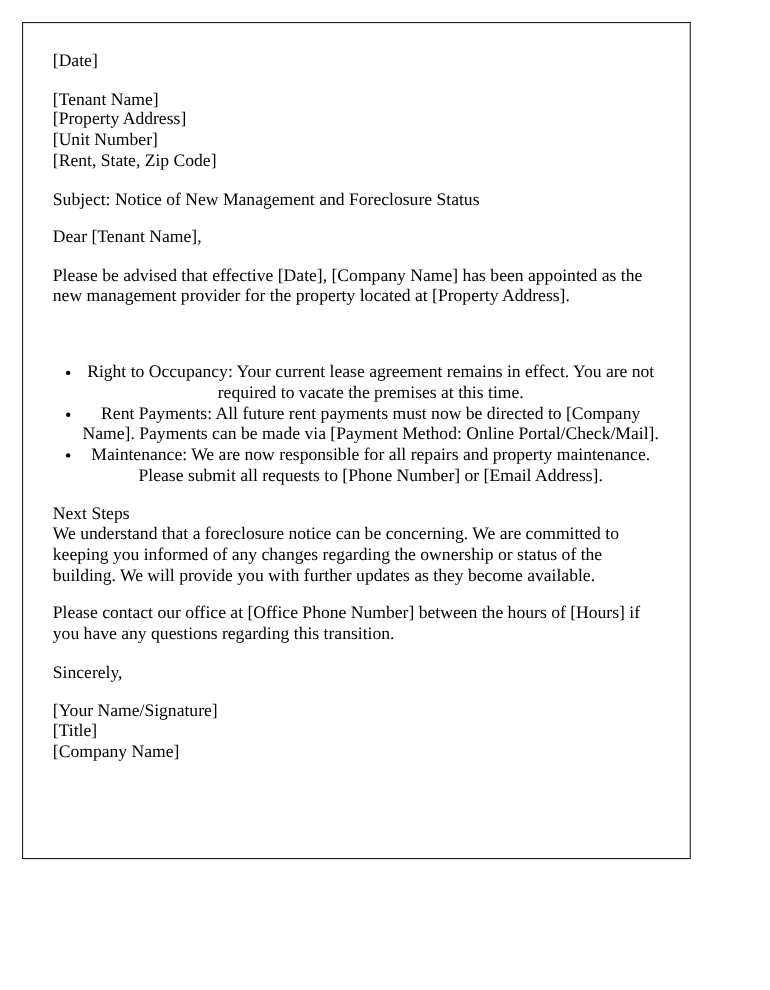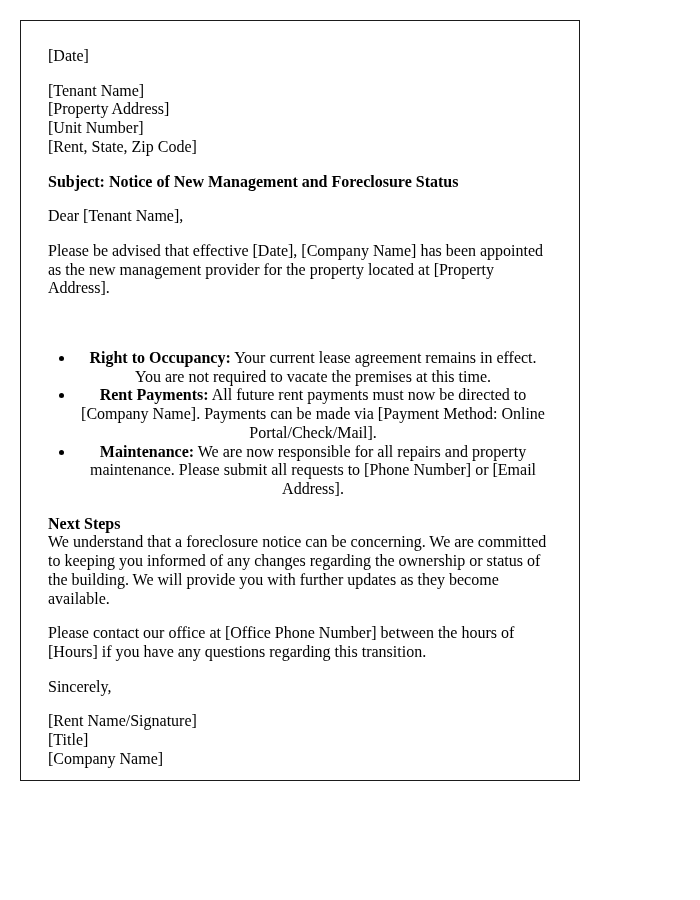--- a/index.html
+++ b/index.html
@@ -11,38 +11,38 @@
     width: 700px;
     height: 900px;
     position: relative;
     font-family: "Liberation Serif", serif;
     color: #000000;
   }
   .doc-frame {
     position: absolute;
     left: 20px;
     top: 20px;
-    width: 560px;
+    width: 608px;
     height: 761px;
     box-sizing: border-box;
     border: 1px solid #1b1b1b;
     background: #ffffff;
     padding: 26px 28px 20px 27px;
     font-size: 16px;
     line-height: 1.17;
     overflow: hidden;
   }
   .doc-frame p {
     margin: 16px 0;
   }
   .doc-frame p:first-child {
     margin-top: 0;
   }
   .b {
-    font-weight: bold;
+    font-weight: normal;
   }
   ul.bullets {
     margin: 16px 0;
     padding-left: 27px;
     list-style-type: disc;
   }
   ul.bullets li {
     margin: 0;
     padding: 0;
     text-align: center;
@@ -87,18 +87,18 @@
   <p>
     <span class="b">Next Steps</span><br>
     <span>We understand that a foreclosure notice can be concerning. We are committed to keeping you informed of any changes regarding the ownership or status of the building. We will provide you with further updates as they become available.</span>
   </p>
 
   <p>Please contact our office at [Office Phone Number] between the hours of [Hours] if you have any questions regarding this transition.</p>
 
   <p>Sincerely,</p>
 
   <p>
-    <span>[Rent Name/Signature]</span><br>
+    <span>[Your Name/Signature]</span><br>
     <span>[Title]</span><br>
     <span>[Company Name]</span>
   </p>
 
 </div>
 
 </body></html>

